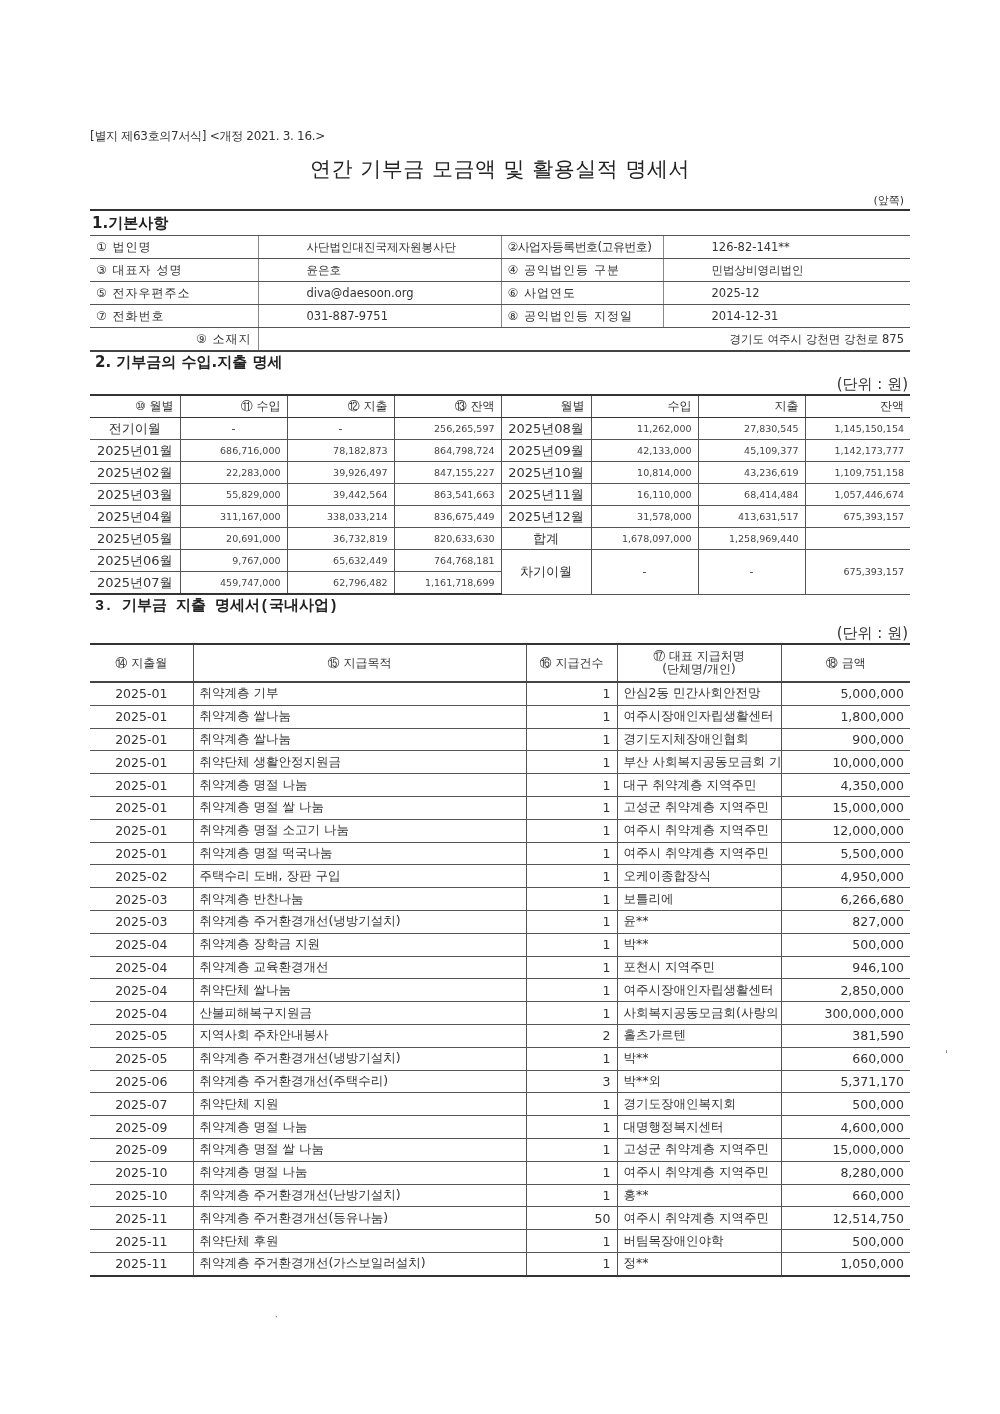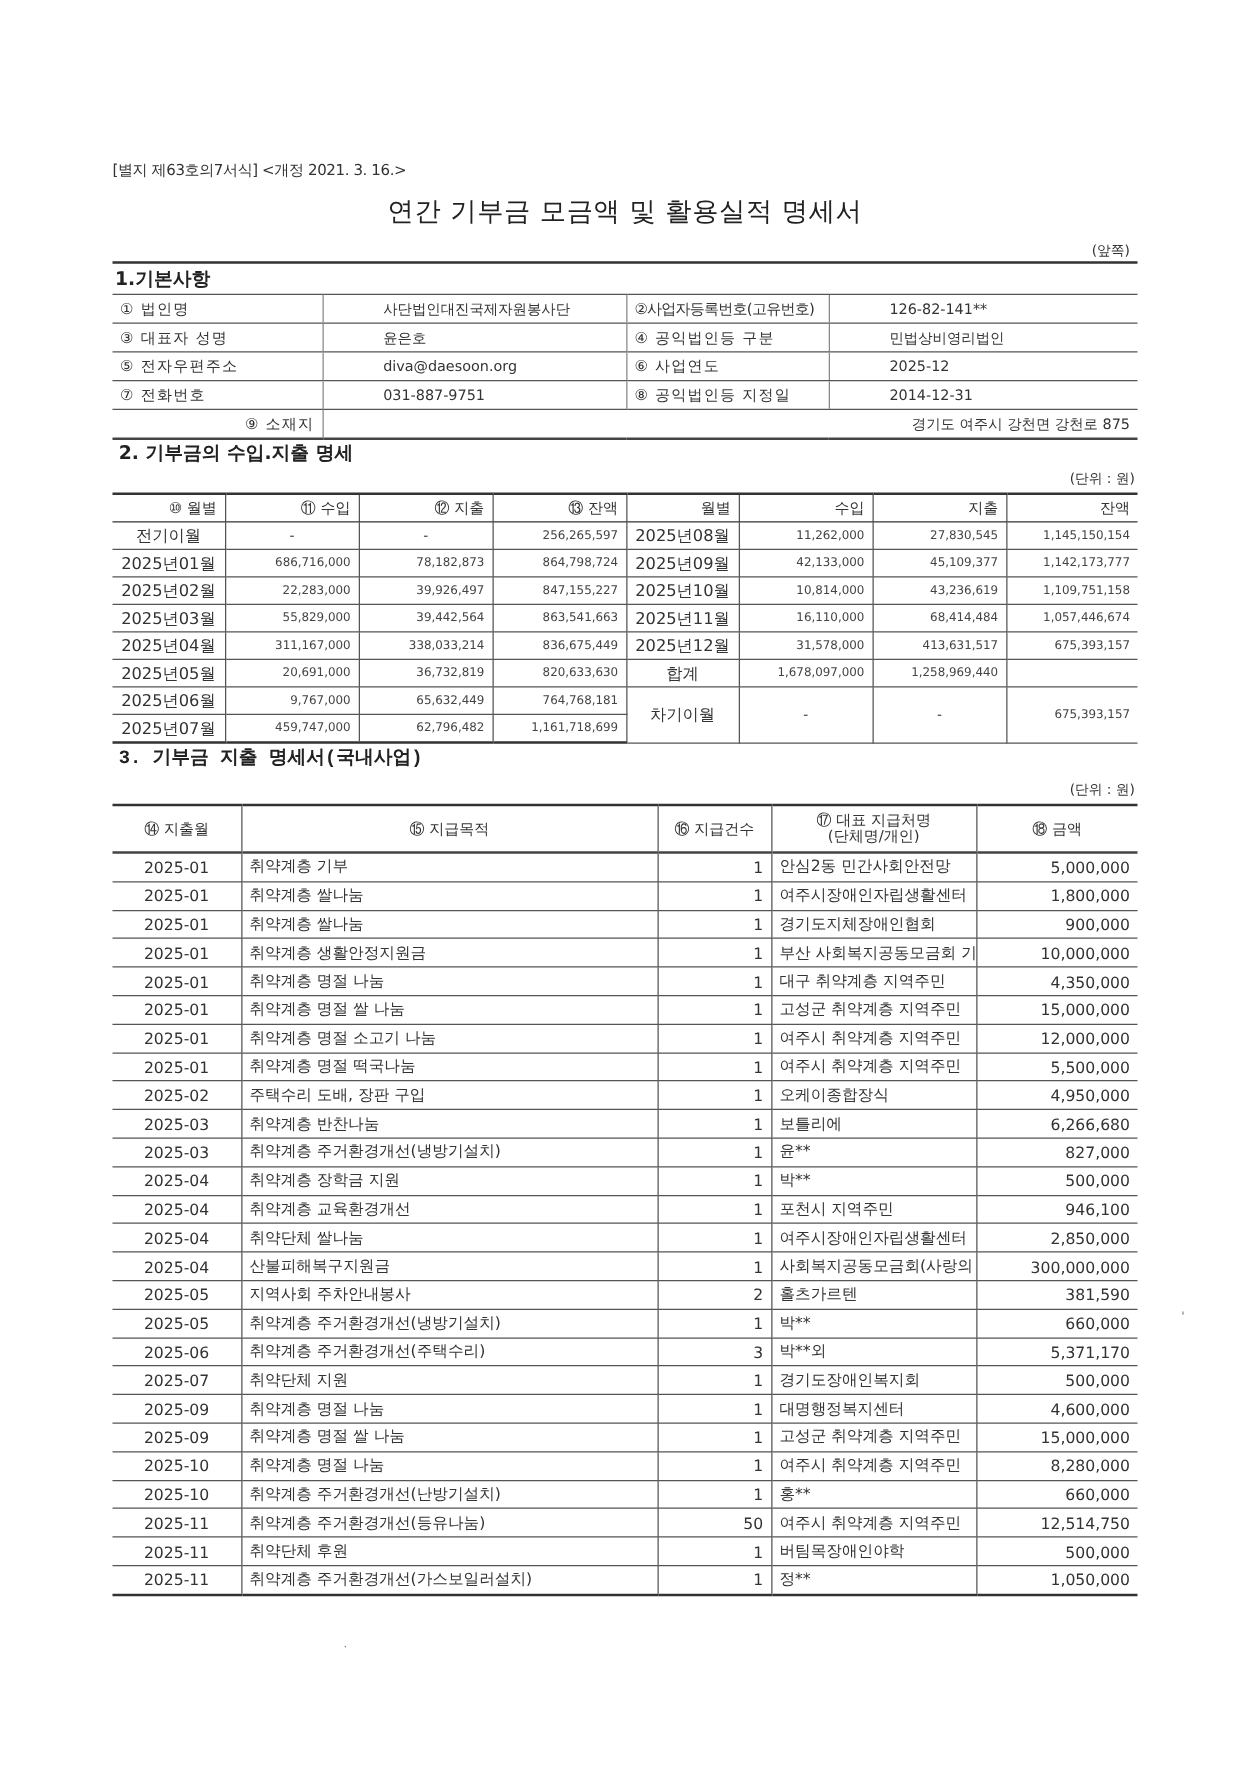--- a/index.html
+++ b/index.html
@@ -4,21 +4,21 @@
 <style>
   html, body { margin: 0; padding: 0; background: #ffffff; }
   body { width: 1000px; height: 1414px; position: relative; overflow: hidden;
          font-family: "DejaVu Sans", "Liberation Sans", sans-serif; color: #222; }
   .abs { position: absolute; }
   .form-no { left: 90px; top: 128px; font-size: 12px; color: #333; letter-spacing: -0.3px; }
   .title { left: 0; width: 1000px; top: 155px; text-align: center; font-size: 21px; color: #222; letter-spacing: 0.5px; }
   .side { right: 96px; top: 193px; font-size: 11px; color: #333; }
   .topline { left: 90px; width: 820px; top: 209px; border-top: 2px solid #333; }
   .sec { font-size: 15px; font-weight: bold; color: #222; }
-  .unit { font-size: 11px; color: #333; margin-left: 32px; }
+  .unit { font-size: 15px; color: #333; margin-left: 32px; }
 
   table { border-collapse: collapse; position: absolute; table-layout: fixed; }
   td, th { padding: 0 6px; white-space: nowrap; overflow: hidden; font-weight: normal; }
 
   
   #t1 { left: 90px; top: 235px; width: 820px; font-size: 12px; }
   #t1 td { height: 22px; border-top: 1px solid #555; border-bottom: 1px solid #555; border-left: 1px solid #888; }
   #t1 tr td:first-child { border-left: none; }
   #t1 .lbl { color: #333; letter-spacing: 1px; }
   #t1 .val { color: #333; font-size: 11.5px; padding-left: 48px; }
@@ -241,21 +241,21 @@
       </tr>
       <tr>
         <td class="c">2025-01</td>
         <td class="l">취약계층 쌀나눔</td>
         <td class="r">1</td>
         <td class="l">경기도지체장애인협회</td>
         <td class="r">900,000</td>
       </tr>
       <tr>
         <td class="c">2025-01</td>
-        <td class="l">취약계층 생활안정지원금</td>
+        <td class="l">취약단체 생활안정지원금</td>
         <td class="r">1</td>
         <td class="l">부산 사회복지공동모금회 기</td>
         <td class="r">10,000,000</td>
       </tr>
       <tr>
         <td class="c">2025-01</td>
         <td class="l">취약계층 명절 나눔</td>
         <td class="r">1</td>
         <td class="l">대구 취약계층 지역주민</td>
         <td class="r">4,350,000</td>

